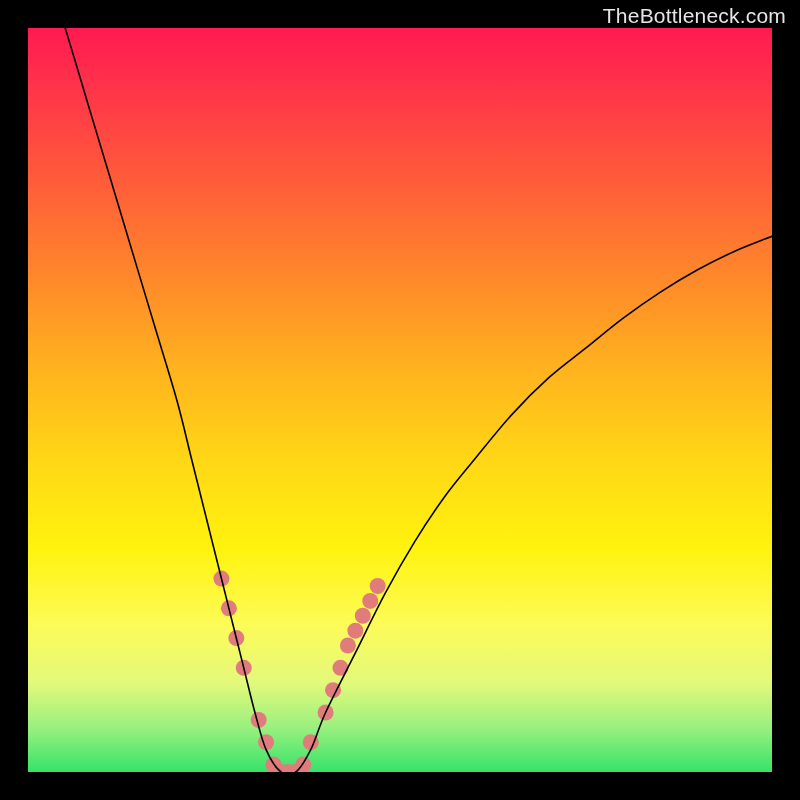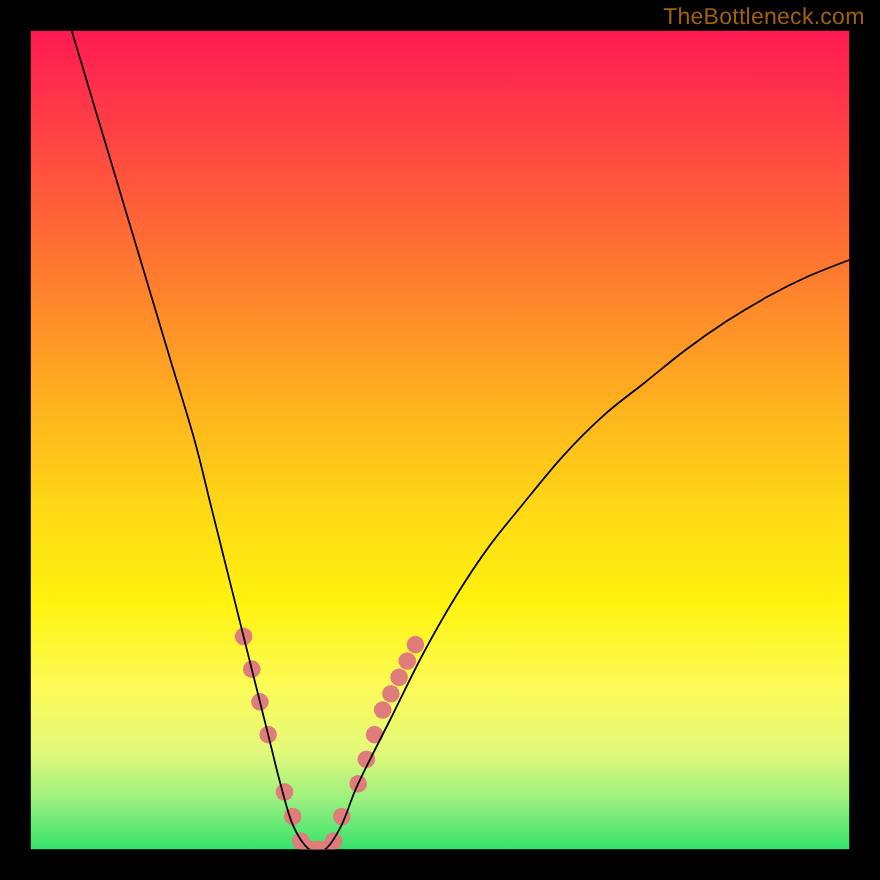--- a/index.html
+++ b/index.html
@@ -14,21 +14,21 @@
   .outer {
     width: 800px;
     height: 800px;
     background: #000;
     position: relative;
   }
   .watermark {
     position: absolute;
     top: 4px;
     right: 14px;
-    color: #a16207;
+    color: #e5e5e5;
     font-size: 21px;
     font-weight: 400;
     letter-spacing: 0.2px;
     z-index: 10;
   }
   .plot-frame {
     position: absolute;
     left: 28px;
     top: 28px;
     width: 744px;

